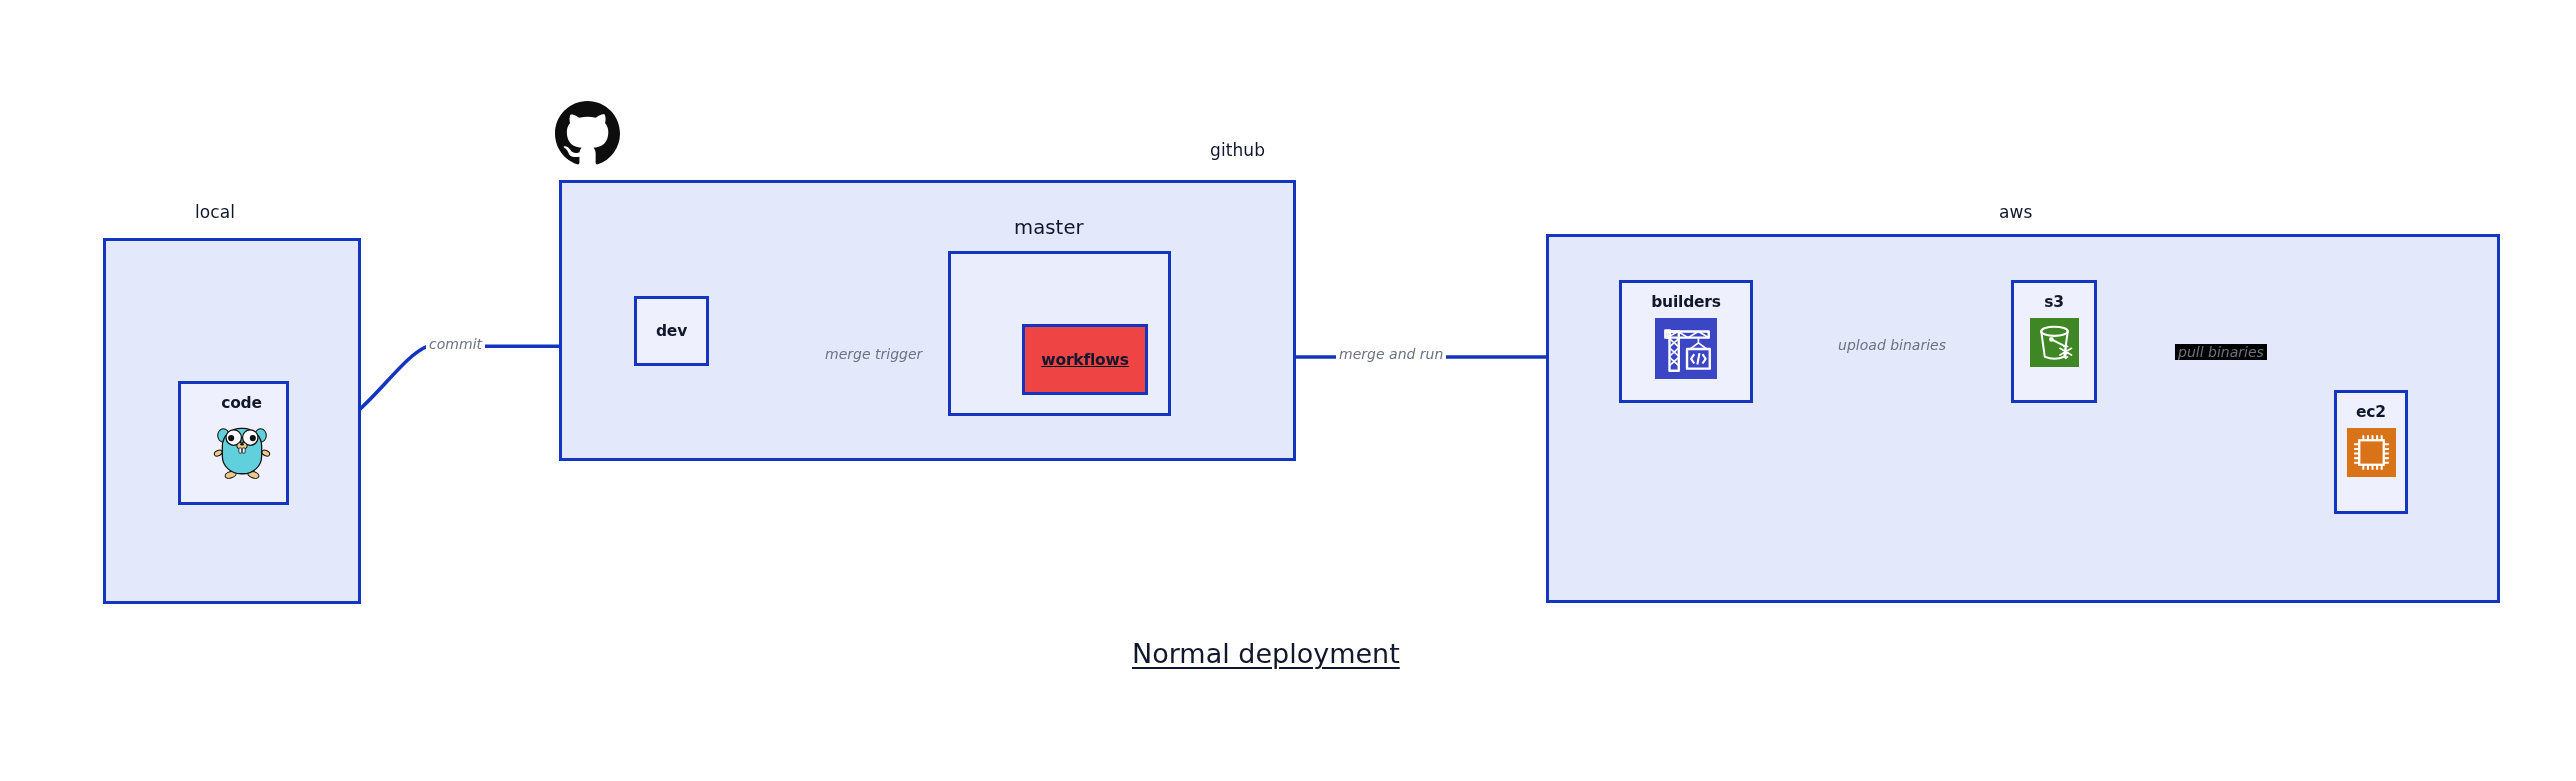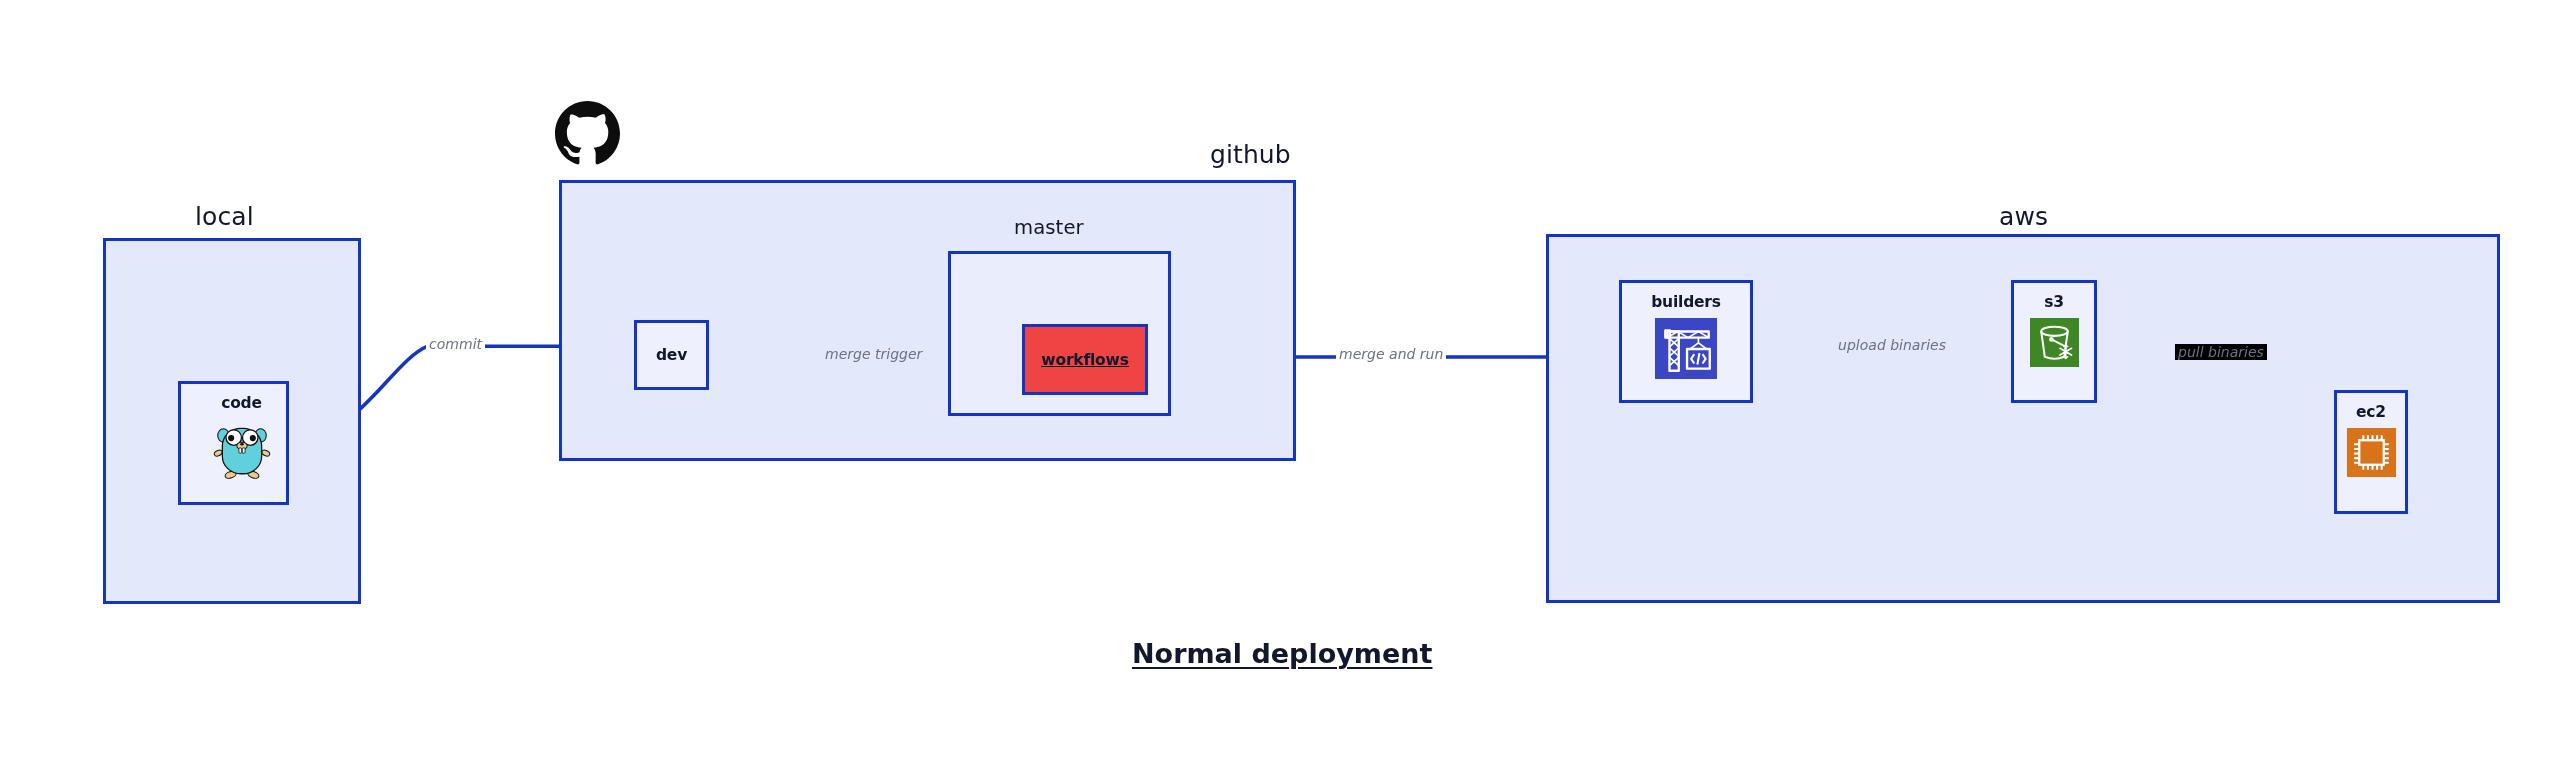--- a/index.html
+++ b/index.html
@@ -15,21 +15,21 @@
     position:absolute;
     background:#e3e8fb;
     border:3.6px solid #1335bf;
     box-sizing:border-box;
   }
   .group.inner{background:#e9edfc;border-width:3.1px;}
 
   .group-label{
     position:absolute;
     color:#11182e;
-    font-size:25px;
+    font-size:17px;
     font-weight:400;
     letter-spacing:0.1px;
     white-space:nowrap;
     font-family:"DejaVu Sans", sans-serif;
   }
 
   
   .node{
     position:absolute;
     background:#eef1fd;
@@ -62,21 +62,21 @@
     white-space:nowrap;
     font-family:"DejaVu Sans", sans-serif;
     background:transparent;
   }
 
   
   #diagram-title{
     position:absolute;
     color:#11182e;
     font-size:27px;
-    font-weight:700;
+    font-weight:400;
     text-decoration:underline;
     text-underline-offset:4.1px;
     text-decoration-thickness:2.1px;
     white-space:nowrap;
     font-family:"DejaVu Sans", sans-serif;
   }
 
   
   #edges{position:absolute;left:0;top:0;width:2604px;height:781px;pointer-events:none;}
 
@@ -143,21 +143,21 @@
       <ellipse cx="60" cy="49" rx="3.5" ry="2.5" fill="#111"></ellipse>
 
       <rect x="54" y="56" width="5.5" height="10" rx="1.5" fill="#fff" stroke="#111" stroke-width="1.6"></rect>
       <rect x="60.5" y="56" width="5.5" height="10" rx="1.5" fill="#fff" stroke="#111" stroke-width="1.6"></rect>
     </svg>
   </div>
 
   <div class="group-label" style="left:1210px;top:140px;">github</div>
   <div class="group" style="left:559px;top:180px;width:737px;height:281px;"></div>
 
-  <div class="node" style="left:634px;top:320px;width:75px;height:70px;">
+  <div class="node" style="left:634px;top:296px;width:75px;height:70px;">
     <div class="node-title centered">dev</div>
   </div>
 
   <div class="group-label" style="left:1014px;top:216px;font-size:19.6px;">master</div>
   <div class="group inner" style="left:948px;top:251px;width:223px;height:165px;"></div>
 
   <div class="node" style="left:1022px;top:324px;width:126px;height:71px;background:#ef4444;text-decoration:underline;">
     <div class="node-title centered">workflows</div>
   </div>
 

